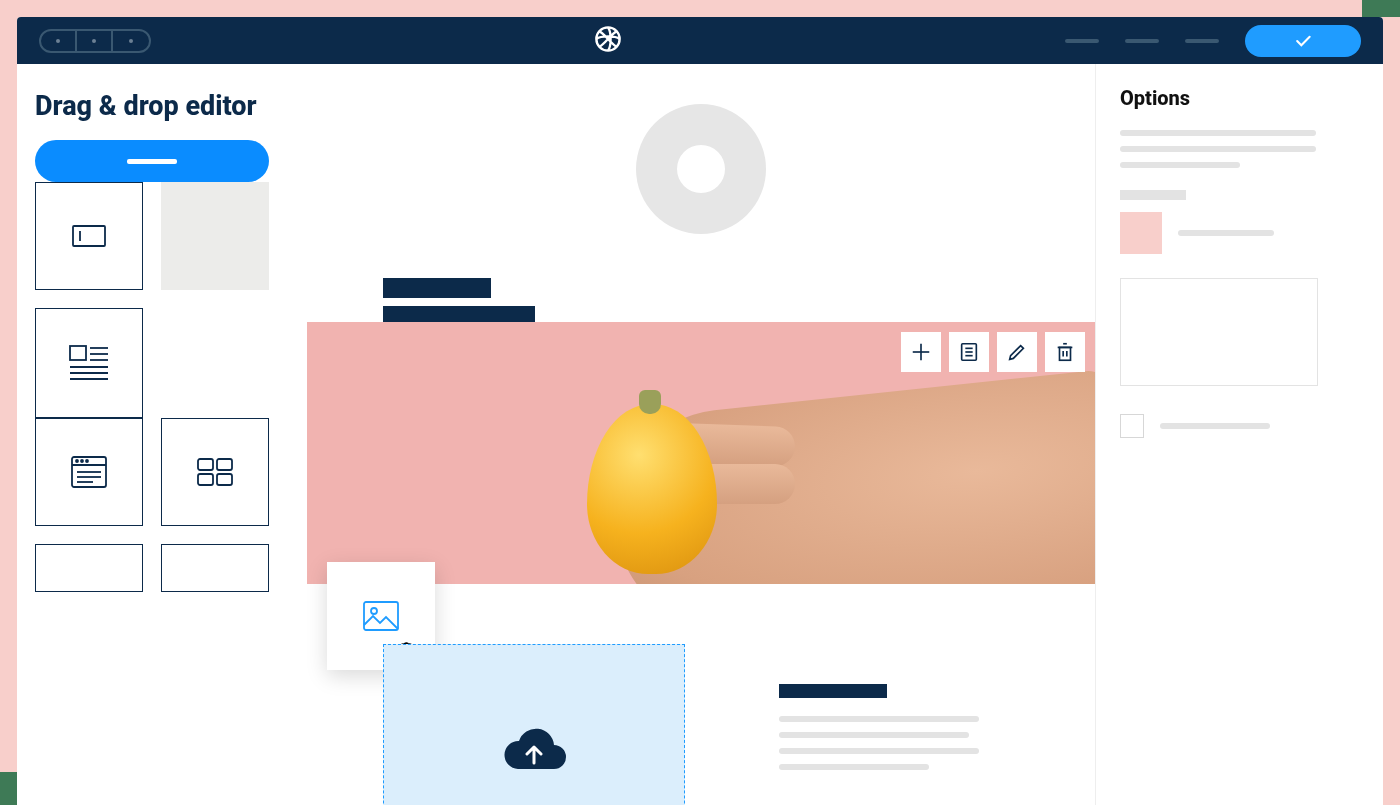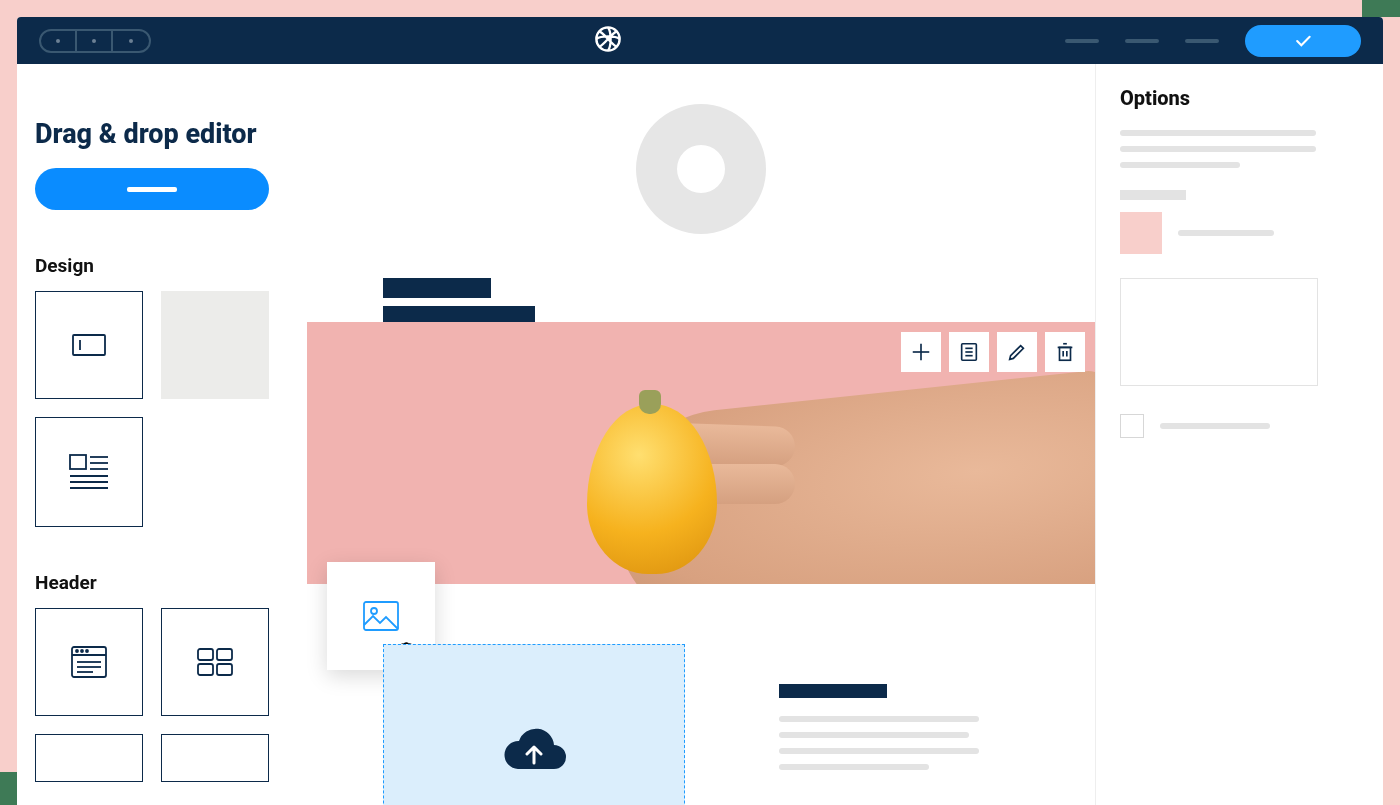--- a/index.html
+++ b/index.html
@@ -17,21 +17,21 @@
   .dot-cell:last-child { border-right: none; }
   .dot { width: 4px; height: 4px; background: #6c8094; border-radius: 50%; }
   .logo { margin: 0 auto; color: #fff; }
   .top-right { display:flex; align-items:center; gap: 26px; }
   .top-link { width: 34px; height: 4px; background: #3a5871; border-radius: 2px; }
   .confirm-btn { width: 116px; height: 32px; background: #1f9cff; border-radius: 18px; display:flex; align-items:center; justify-content:center; cursor:pointer; }
 
   
   .body { display: flex; height: calc(100% - 47px); }
   .sidebar { width: 290px; padding: 26px 18px 0 18px; overflow: hidden; }
-  .sidebar h1 { color: #0c2a4a; font-size: 27px; font-weight: 800; margin-bottom: 18px; margin-top: 28px; }
+  .sidebar h1 { color: #0c2a4a; font-size: 27px; font-weight: 800; margin-bottom: 18px; }
   .primary-btn { width: 234px; height: 42px; background: #0a8cff; border-radius: 24px; display:flex; align-items:center; justify-content:center; cursor:pointer; }
   .primary-btn .bar { width: 50px; height: 5px; background: #fff; border-radius: 2px; }
 
   .section-title { font-size: 19px; font-weight: 700; color: #111; margin-top: 44px; margin-bottom: 14px; }
   .block-grid { display:flex; flex-wrap: wrap; gap: 18px; }
   .block { width: 108px; height: 108px; border: 1.5px solid #0c2a4a; display:flex; align-items:center; justify-content:center; cursor:grab; background:#fff; }
   .block.tall { height: 128px; }
   .block.ghost { border: none; background: #ececea; }
   .block svg { stroke: #0c2a4a; fill: none; stroke-width: 1.8; }
 
@@ -124,21 +124,20 @@
   </div>
 
   <div class="body">
 
     <div class="sidebar">
       <h1>Drag &amp; drop editor</h1>
       <div class="primary-btn">
         <div class="bar"></div>
       </div>
 
-      <div class="section-title">Design</div>
       <div class="block-grid">
         <div class="block">
           <svg width="34" height="22" viewBox="0 0 34 22">
             <rect x="1" y="1" width="32" height="20" rx="1"></rect>
               <line x1="8" y1="6" x2="8" y2="16"></line>
           </svg>
         </div>
         <div class="block ghost"></div>
         <div class="block tall" style="height:110px">
           <svg width="40" height="36" viewBox="0 0 40 36">
@@ -146,21 +145,20 @@
               <line x1="21" y1="3" x2="39" y2="3"></line>
               <line x1="21" y1="9" x2="39" y2="9"></line>
               <line x1="21" y1="15" x2="39" y2="15"></line>
             <line x1="1" y1="22" x2="39" y2="22"></line>
               <line x1="1" y1="28" x2="39" y2="28"></line>
               <line x1="1" y1="34" x2="39" y2="34"></line>
           </svg>
         </div>
       </div>
 
-      <div class="section-title">Header</div>
       <div class="block-grid">
         <div class="block">
           <svg width="36" height="32" viewBox="0 0 36 32">
             <rect x="1" y="1" width="34" height="30" rx="2"></rect>
               <line x1="1" y1="9" x2="35" y2="9"></line>
             <circle cx="6" cy="5" r="1" fill="#0c2a4a"></circle>
               <circle cx="11" cy="5" r="1" fill="#0c2a4a"></circle>
               <circle cx="16" cy="5" r="1" fill="#0c2a4a"></circle>
             <line x1="6" y1="16" x2="30" y2="16"></line>
               <line x1="6" y1="21" x2="30" y2="21"></line>

